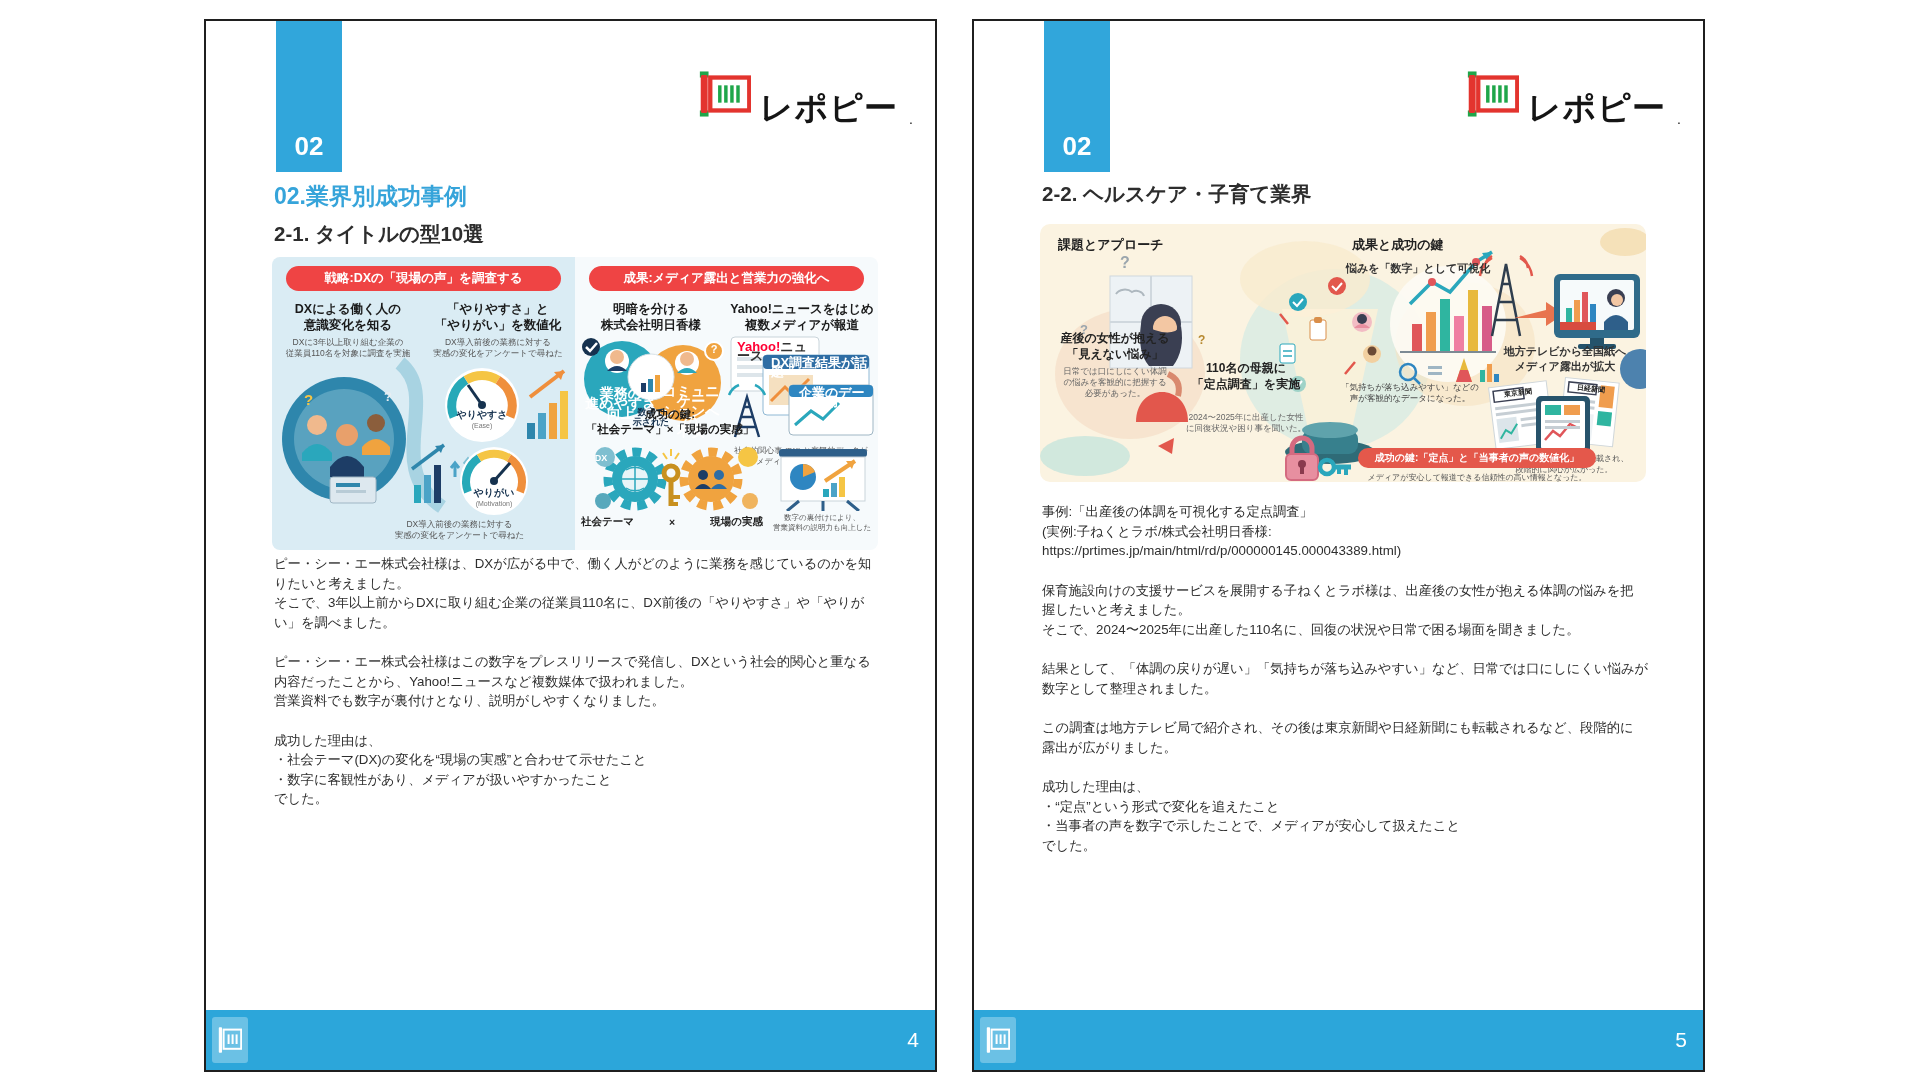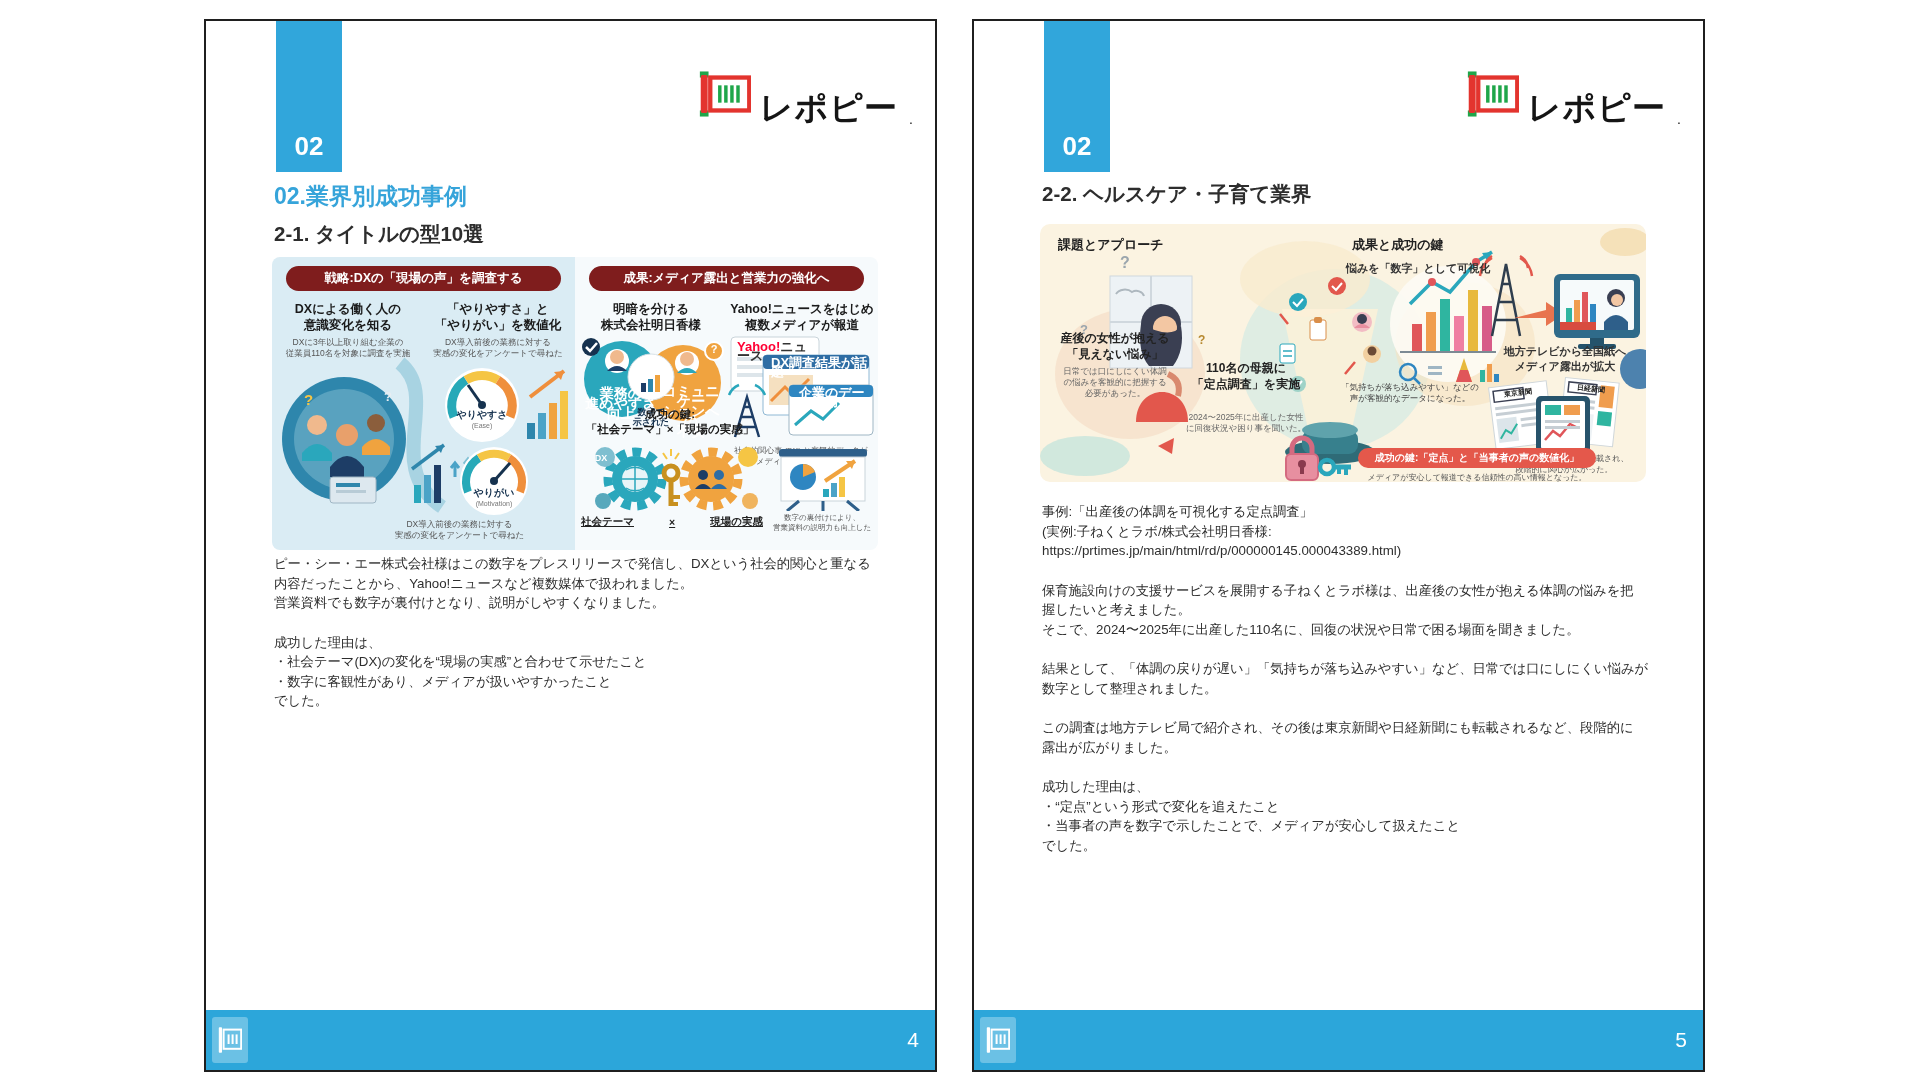--- a/index.html
+++ b/index.html
@@ -13,31 +13,31 @@
     justify-content:center;padding-bottom:10px;box-sizing:border-box;}
   .logo{position:absolute;top:36px;right:22px;display:flex;align-items:center;gap:9px;}
   .logo-text{font-size:33px;font-weight:bold;color:#151515;letter-spacing:1px;margin-top:29px;}
   .logo-dot{font-size:14px;color:#151515;align-self:flex-end;margin-left:2px;margin-bottom:4px;}
   .sec-title{color:#36A4DA;font-size:23px;font-weight:bold;}
   .sub-title{color:#2d2d2d;font-size:20.5px;font-weight:bold;}
   .infog{position:absolute;left:66px;border-radius:8px;overflow:hidden;}
   .panel{position:relative;width:303px;height:293px;box-sizing:border-box;}
   .panel-strategy{background:#DAECF4;}
   .panel-result{background:#F6FAFC;}
-  .pill{position:absolute;left:14px;top:9px;width:275px;height:25px;background:#7f1d1d;
+  .pill{position:absolute;left:14px;top:9px;width:275px;height:25px;background:#ef4444;
     border-radius:13px;color:#fff;font-size:12.5px;font-weight:bold;line-height:25px;text-align:center;}
   .colT{font-size:12.5px;font-weight:bold;color:#1a1a1a;line-height:16px;text-align:center;white-space:pre-line;}
   .colS{font-size:8.5px;color:#555;line-height:11px;text-align:center;white-space:pre-line;}
   .gaugeL{font-size:10px;font-weight:bold;color:#16324f;text-align:center;line-height:11px;}
   .gaugeS{font-size:7px;color:#777;font-weight:normal;display:block;}
   .note{font-size:8.5px;color:#555;line-height:11px;text-align:center;white-space:pre-line;}
   .circleLbl{font-size:14px;font-weight:bold;color:#fff;text-align:center;line-height:10px;white-space:pre-line;font-family:Liberation Serif, serif;}
   .winLbl{font-size:13px;font-weight:bold;line-height:9px;}
   .keyT{font-size:11.5px;font-weight:bold;color:#1a1a1a;text-align:center;line-height:15px;white-space:pre-line;}
-  .gearRow{display:flex;justify-content:space-between;align-items:center;font-size:10.5px;font-weight:bold;color:#222;text-decoration:underline;}
+  .gearRow{display:flex;justify-content:space-between;align-items:center;font-size:10.5px;font-weight:bold;color:#222;}
   .infogB{position:absolute;left:66px;background:#FBF3E1;border-radius:10px;overflow:hidden;}
   .bt13{font-size:13px;font-weight:bold;color:#222;}
   .bt12{font-size:12px;font-weight:bold;color:#222;line-height:16px;text-align:center;white-space:pre-line;}
   .bt11{font-size:11px;font-weight:bold;color:#333;line-height:15px;text-align:center;white-space:pre-line;}
   .sm{font-size:8.5px;color:#666;line-height:11px;text-align:center;white-space:pre-line;}
   .redpill{background:#E4584B;border-radius:10px;color:#fff;font-size:10px;font-weight:bold;
     text-align:center;line-height:20px;height:20px;}
   .paperLbl{font-size:7px;font-weight:bold;color:#222;text-align:center;}
   .bodytx{position:absolute;left:68px;width:640px;font-size:13.3px;line-height:19.5px;color:#2e2e2e;}
   .bodytx p{margin:0 0 20px 0;white-space:pre-line;}
@@ -270,20 +270,24 @@
           <path d="M54,36 L84,16" stroke="#F0A33F" stroke-width="4" fill="none"></path>
           <path d="M84,16 l-9,0 6,8 z" fill="#F0A33F"></path>
           <path d="M28,56 L16,66 M76,56 L88,66 M52,56 L52,66" stroke="#2E5F8A" stroke-width="3"></path>
         </svg>
         <div class="abs note" style="left:192px;top:256px;width:110px;font-size:7.5px;line-height:10px;">数字の裏付けにより、
 営業資料の説明力も向上した</div>
       </div>
     </div>
 
     <div class="bodytx" style="top:533px;">
+      <p>ピー・シー・エー株式会社様は、DXが広がる中で、働く人がどのように業務を感じているのかを知
+りたいと考えました。
+そこで、3年以上前からDXに取り組む企業の従業員110名に、DX前後の「やりやすさ」や「やりが
+い」を調べました。</p>
       <p>ピー・シー・エー株式会社様はこの数字をプレスリリースで発信し、DXという社会的関心と重なる
 内容だったことから、Yahoo!ニュースなど複数媒体で扱われました。
 営業資料でも数字が裏付けとなり、説明がしやすくなりました。</p>
       <p>成功した理由は、
 ・社会テーマ(DX)の変化を“現場の実感”と合わせて示せたこと
 ・数字に客観性があり、メディアが扱いやすかったこと
 でした。</p>
     </div>
 
     <div class="footer">

